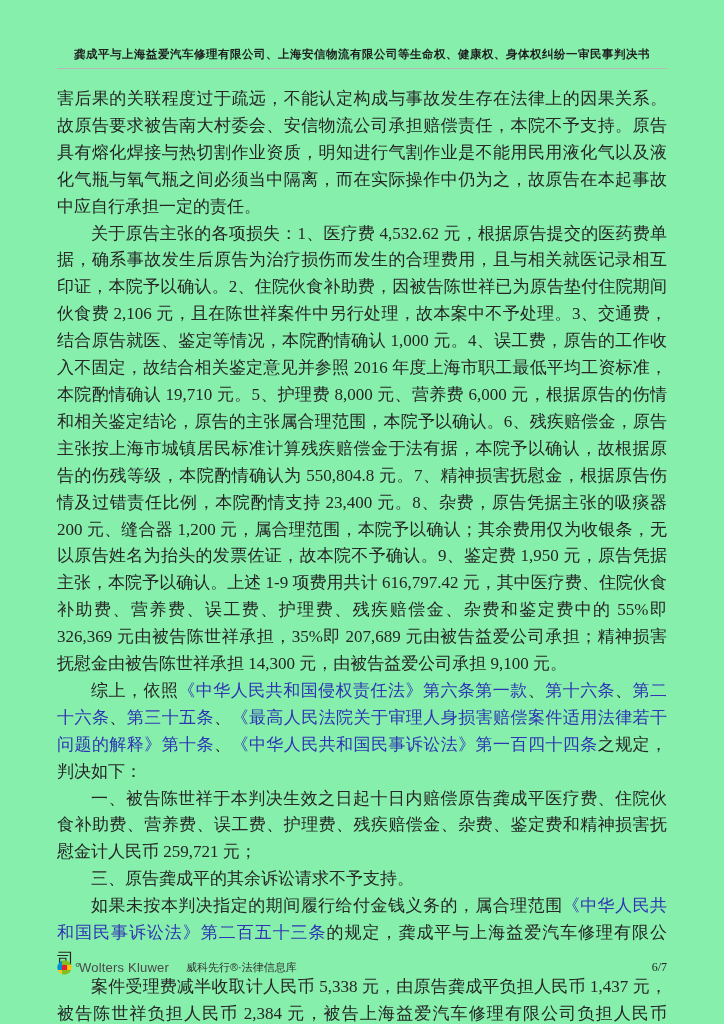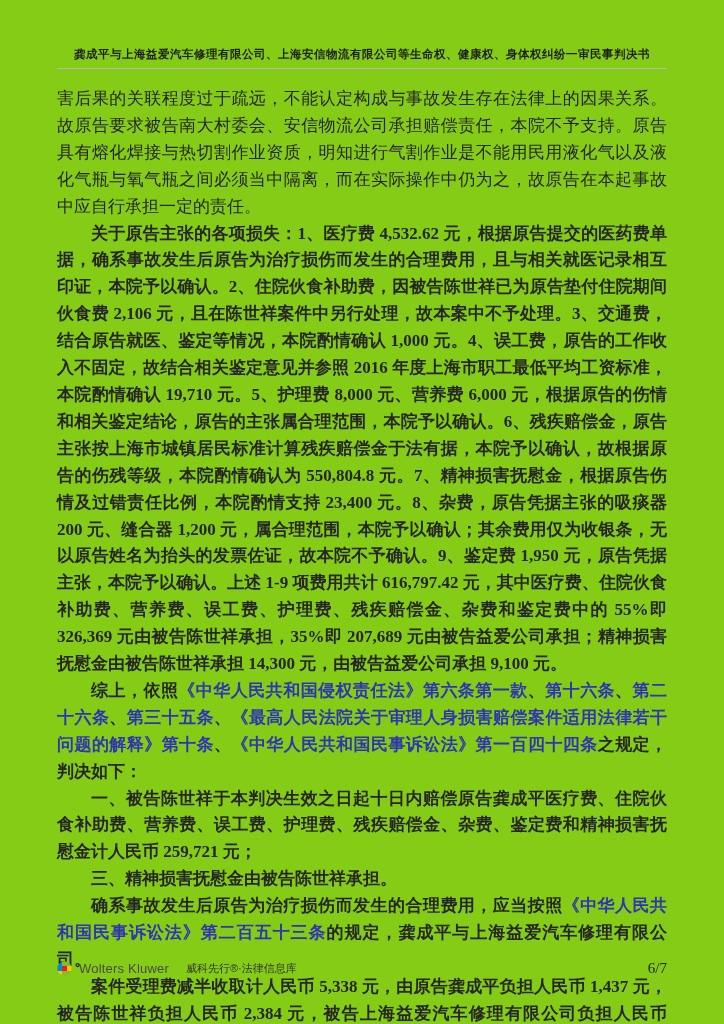--- a/index.html
+++ b/index.html
@@ -1,21 +1,21 @@
 <!DOCTYPE html>
 <html lang="zh" style="--link-color: #2e34b3;"><head>
 <meta charset="utf-8">
 <style>
   html,body { margin:0; padding:0; background:#e8e8e8; }
   .page {
     position: relative;
     width: 724px;
     height: 1024px;
     margin: 0 auto;
-    background: #84cc16;
+    background: #86efac;
     font-family: "Liberation Serif", "DejaVu Serif", serif;
     color: #262626;
     overflow: hidden;
     box-sizing: border-box;
   }
   .doc-header {
     margin: 46px 57px 0 57px;
     text-align: center;
   }
   .doc-title {
@@ -31,21 +31,21 @@
     border-top: 1.5px solid #b9b9b9;
     height: 0;
   }
   .doc-body {
     margin: 17px 57px 0 57px;
     font-size: 17px;
     line-height: 26.9px;
     text-align: justify;
   }
   .doc-body p { margin: 0; }
-  .doc-body p.indent { text-indent: 2em; font-weight: bold; }
+  .doc-body p.indent { text-indent: 2em; }
   .citation-link {
     color: var(--link-color, #2e34b3);
     cursor: pointer;
   }
   .signature {
     margin: 3px 57px 0 57px;
     padding-right: 8px;
     text-align: right;
     font-size: 14.6px;
     line-height: 27px;
@@ -66,42 +66,42 @@
     font-size: 13px;
     color: #4a4a4a;
     letter-spacing: 0.2px;
   }
   .brand-product {
     font-size: 11px;
     color: #333333;
     margin-left: 10px;
   }
   .page-number {
-    font-size: 15px;
+    font-size: 12px;
     color: #222222;
     font-family: "Liberation Serif", "DejaVu Serif", serif;
   }
 </style>
 </head>
 <body>
 
 <div class="page">
 
   <div class="doc-header">
     <div class="doc-title">龚成平与上海益爱汽车修理有限公司、上海安信物流有限公司等生命权、健康权、身体权纠纷一审民事判决书</div>
   </div>
   <hr class="header-rule">
 
   <div class="doc-body">
       <p class=""><span>害后果的关联程度过于疏远，不能认定构成与事故发生存在法律上的因果关系。故原告要求被告南大村委会、安信物流公司承担赔偿责任，本院不予支持。原告具有熔化焊接与热切割作业资质，明知进行气割作业是不能用民用液化气以及液化气瓶与氧气瓶之间必须当中隔离，而在实际操作中仍为之，故原告在本起事故中应自行承担一定的责任。</span></p>
       <p class="indent"><span>关于原告主张的各项损失：1、医疗费 4,532.62 元，根据原告提交的医药费单据，确系事故发生后原告为治疗损伤而发生的合理费用，且与相关就医记录相互印证，本院予以确认。2、住院伙食补助费，因被告陈世祥已为原告垫付住院期间伙食费 2,106 元，且在陈世祥案件中另行处理，故本案中不予处理。3、交通费，结合原告就医、鉴定等情况，本院酌情确认 1,000 元。4、误工费，原告的工作收入不固定，故结合相关鉴定意见并参照 2016 年度上海市职工最低平均工资标准，本院酌情确认 19,710 元。5、护理费 8,000 元、营养费 6,000 元，根据原告的伤情和相关鉴定结论，原告的主张属合理范围，本院予以确认。6、残疾赔偿金，原告主张按上海市城镇居民标准计算残疾赔偿金于法有据，本院予以确认，故根据原告的伤残等级，本院酌情确认为 550,804.8 元。7、精神损害抚慰金，根据原告伤情及过错责任比例，本院酌情支持 23,400 元。8、杂费，原告凭据主张的吸痰器 200 元、缝合器 1,200 元，属合理范围，本院予以确认；其余费用仅为收银条，无以原告姓名为抬头的发票佐证，故本院不予确认。9、鉴定费 1,950 元，原告凭据主张，本院予以确认。上述 1-9 项费用共计 616,797.42 元，其中医疗费、住院伙食补助费、营养费、误工费、护理费、残疾赔偿金、杂费和鉴定费中的 55%即 326,369 元由被告陈世祥承担，35%即 207,689 元由被告益爱公司承担；精神损害抚慰金由被告陈世祥承担 14,300 元，由被告益爱公司承担 9,100 元。</span></p>
       <p class="indent"><span>综上，依照</span><span class="citation-link">《中华人民共和国侵权责任法》第六条第一款</span><span>、</span><span class="citation-link">第十六条</span><span>、</span><span class="citation-link">第二十六条</span><span>、</span><span class="citation-link">第三十五条</span><span>、</span><span class="citation-link">《最高人民法院关于审理人身损害赔偿案件适用法律若干问题的解释》第十条</span><span>、</span><span class="citation-link">《中华人民共和国民事诉讼法》第一百四十四条</span><span>之规定，判决如下：</span></p>
       <p class="indent"><span>一、被告陈世祥于本判决生效之日起十日内赔偿原告龚成平医疗费、住院伙食补助费、营养费、误工费、护理费、残疾赔偿金、杂费、鉴定费和精神损害抚慰金计人民币 259,721 元；</span></p>
-      <p class="indent"><span>三、精神损害抚慰金由被告陈世祥承担。</span></p>
-      <p class="indent"><span>确系事故发生后原告为治疗损伤而发生的合理费用，应当按照</span><span class="citation-link">《中华人民共和国民事诉讼法》第二百五十三条</span><span>的规定，龚成平与上海益爱汽车修理有限公司。</span></p>
+      <p class="indent"><span>三、原告龚成平的其余诉讼请求不予支持。</span></p>
+      <p class="indent"><span>如果未按本判决指定的期间履行给付金钱义务的，属合理范围</span><span class="citation-link">《中华人民共和国民事诉讼法》第二百五十三条</span><span>的规定，龚成平与上海益爱汽车修理有限公司。</span></p>
       <p class="indent"><span>案件受理费减半收取计人民币 5,338 元，由原告龚成平负担人民币 1,437 元，被告陈世祥负担人民币 2,384 元，被告上海益爱汽车修理有限公司负担人民币 1,517 元。</span></p>
       <p class="indent"><span>如不服本判决，可在判决书送达之日起十五日内，本院酌情确认为，并按对方当事人的人数或者代表人的人数提出副本，上诉于上海市第二中级人民法院。</span></p>
     </div>
 
   <div class="signature">
     <div>审判员：　张松</div>
 
   </div>
 
   <div class="doc-footer">

